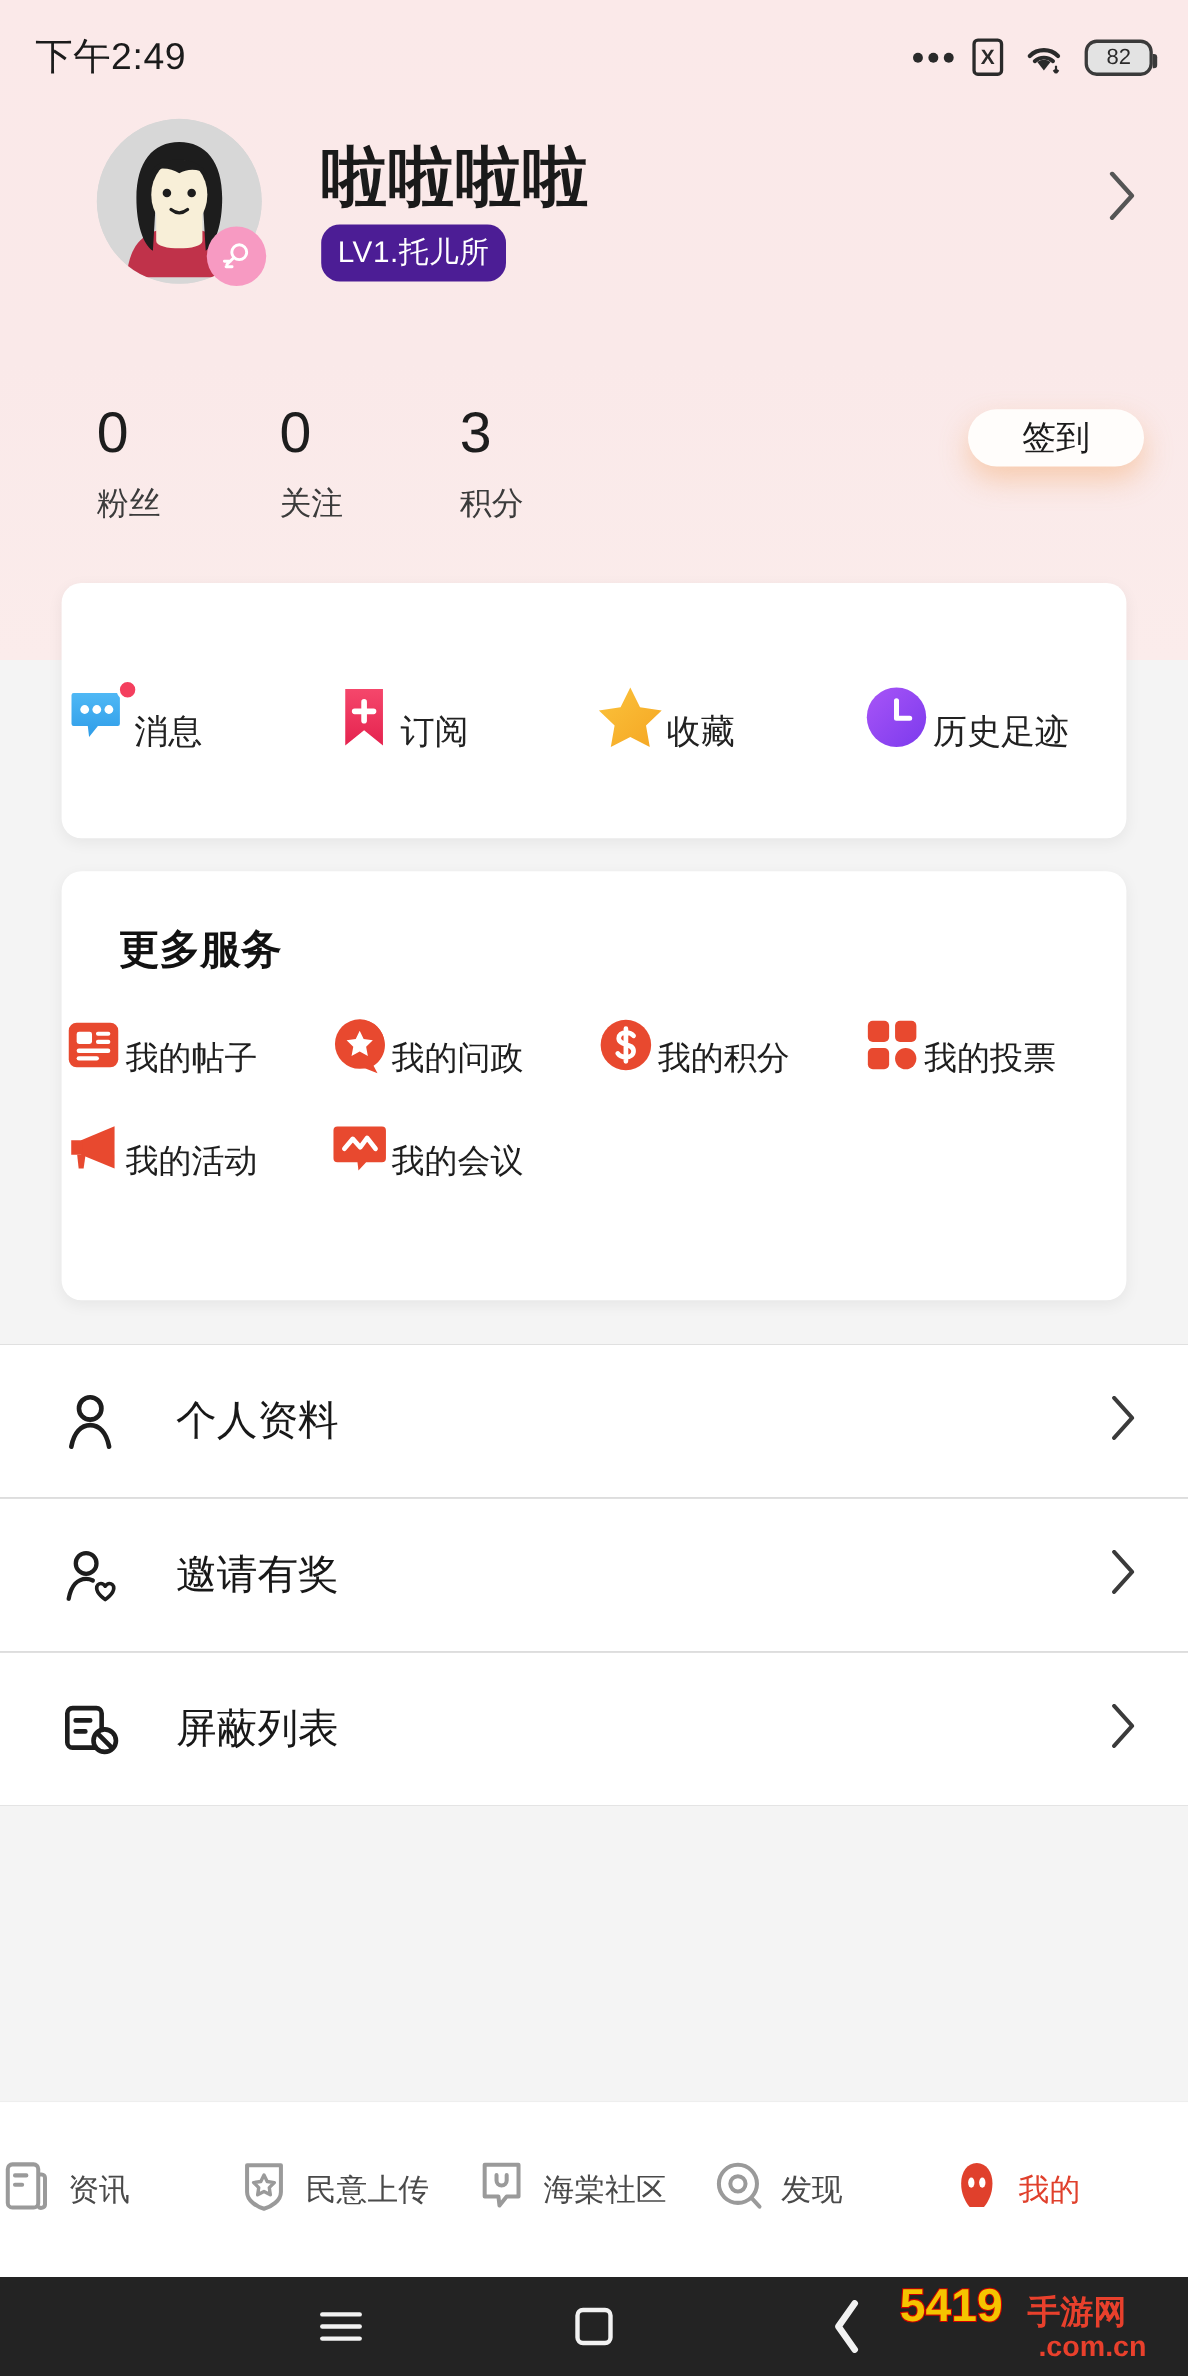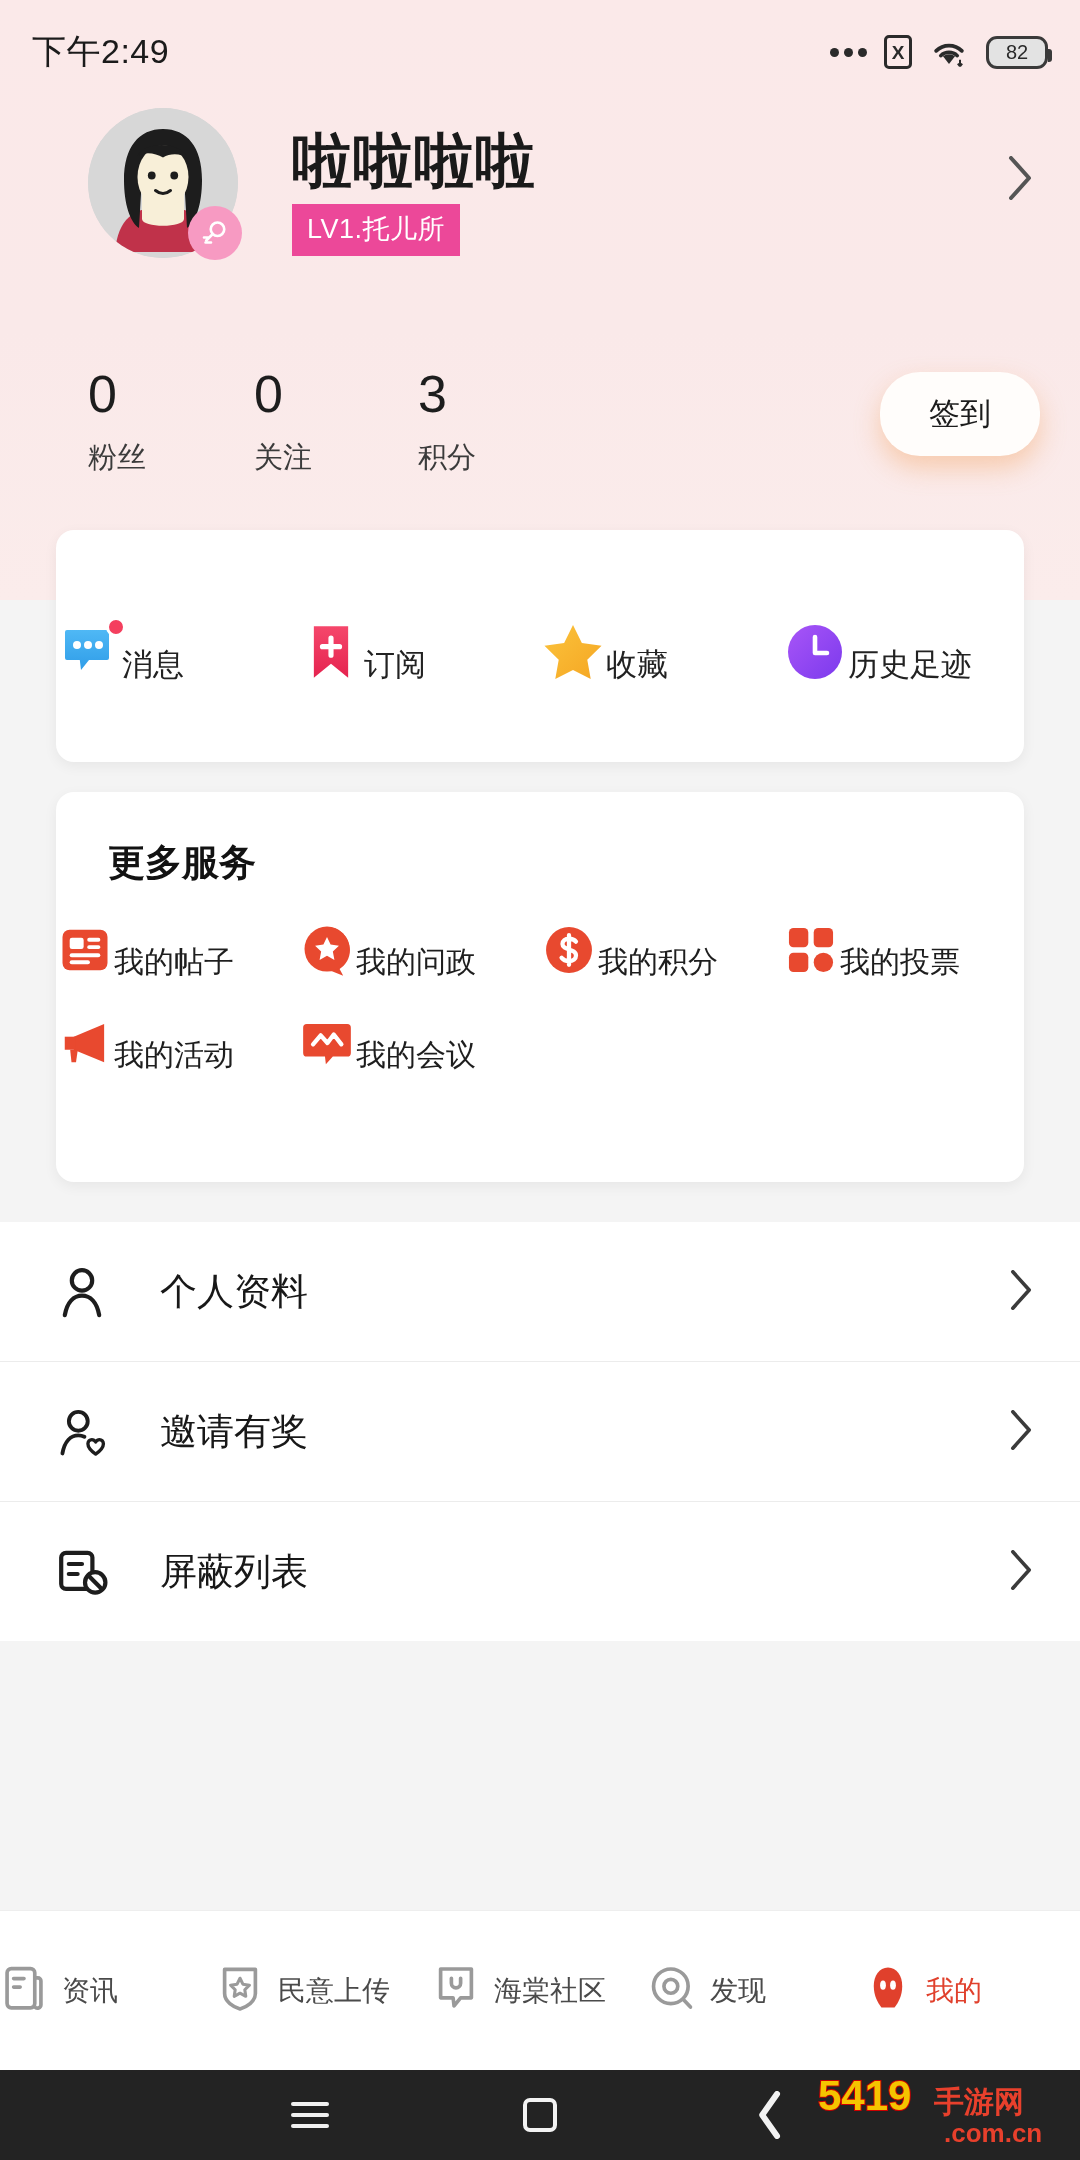--- a/index.html
+++ b/index.html
@@ -51,34 +51,34 @@
     position: absolute; right: -4px; bottom: -2px;
     width: 54px; height: 54px; border-radius: 50%;
     background: #f79ac2; display: flex; align-items: center; justify-content: center;
   }
   .username {
     position: absolute; left: 292px; top: 14px;
     font-size: 60px; font-weight: bold; color: #1a1a1a; letter-spacing: 1px;
   }
   .level-badge {
     position: absolute; left: 292px; top: 96px;
-    background: #ec4899; color: #fff;
-    font-size: 27px; padding: 7px 15px 9px; border-radius: 0;
+    background: #4c1d95; color: #fff;
+    font-size: 27px; padding: 7px 15px 9px; border-radius: 17px;
     letter-spacing: .5px;
   }
   .profile-chevron { position: absolute; right: 48px; top: 48px; }
 
   
   .stats { position: absolute; left: 0; top: 368px; width: 1080px; height: 120px; }
   .stat { position: absolute; text-align: left; }
   .stat .num { font-size: 52px; color: #1d1d1d; line-height: 1; }
   .stat .lbl { font-size: 29px; color: #3b3b3b; margin-top: 18px; display: block; }
   .signin-btn {
     position: absolute; right: 40px; top: 372px;
-    width: 160px; height: 84px; border-radius: 40px;
+    width: 160px; height: 52px; border-radius: 40px;
     background: #fffdfb; color: #1c1c1c; font-size: 31px;
     display: flex; align-items: center; justify-content: center;
     box-shadow: 0 12px 26px rgba(244,160,90,.42);
   }
 
   
   .card {
     position: absolute; background: #fff; border-radius: 18px;
     box-shadow: 0 4px 14px rgba(0,0,0,.06);
   }

